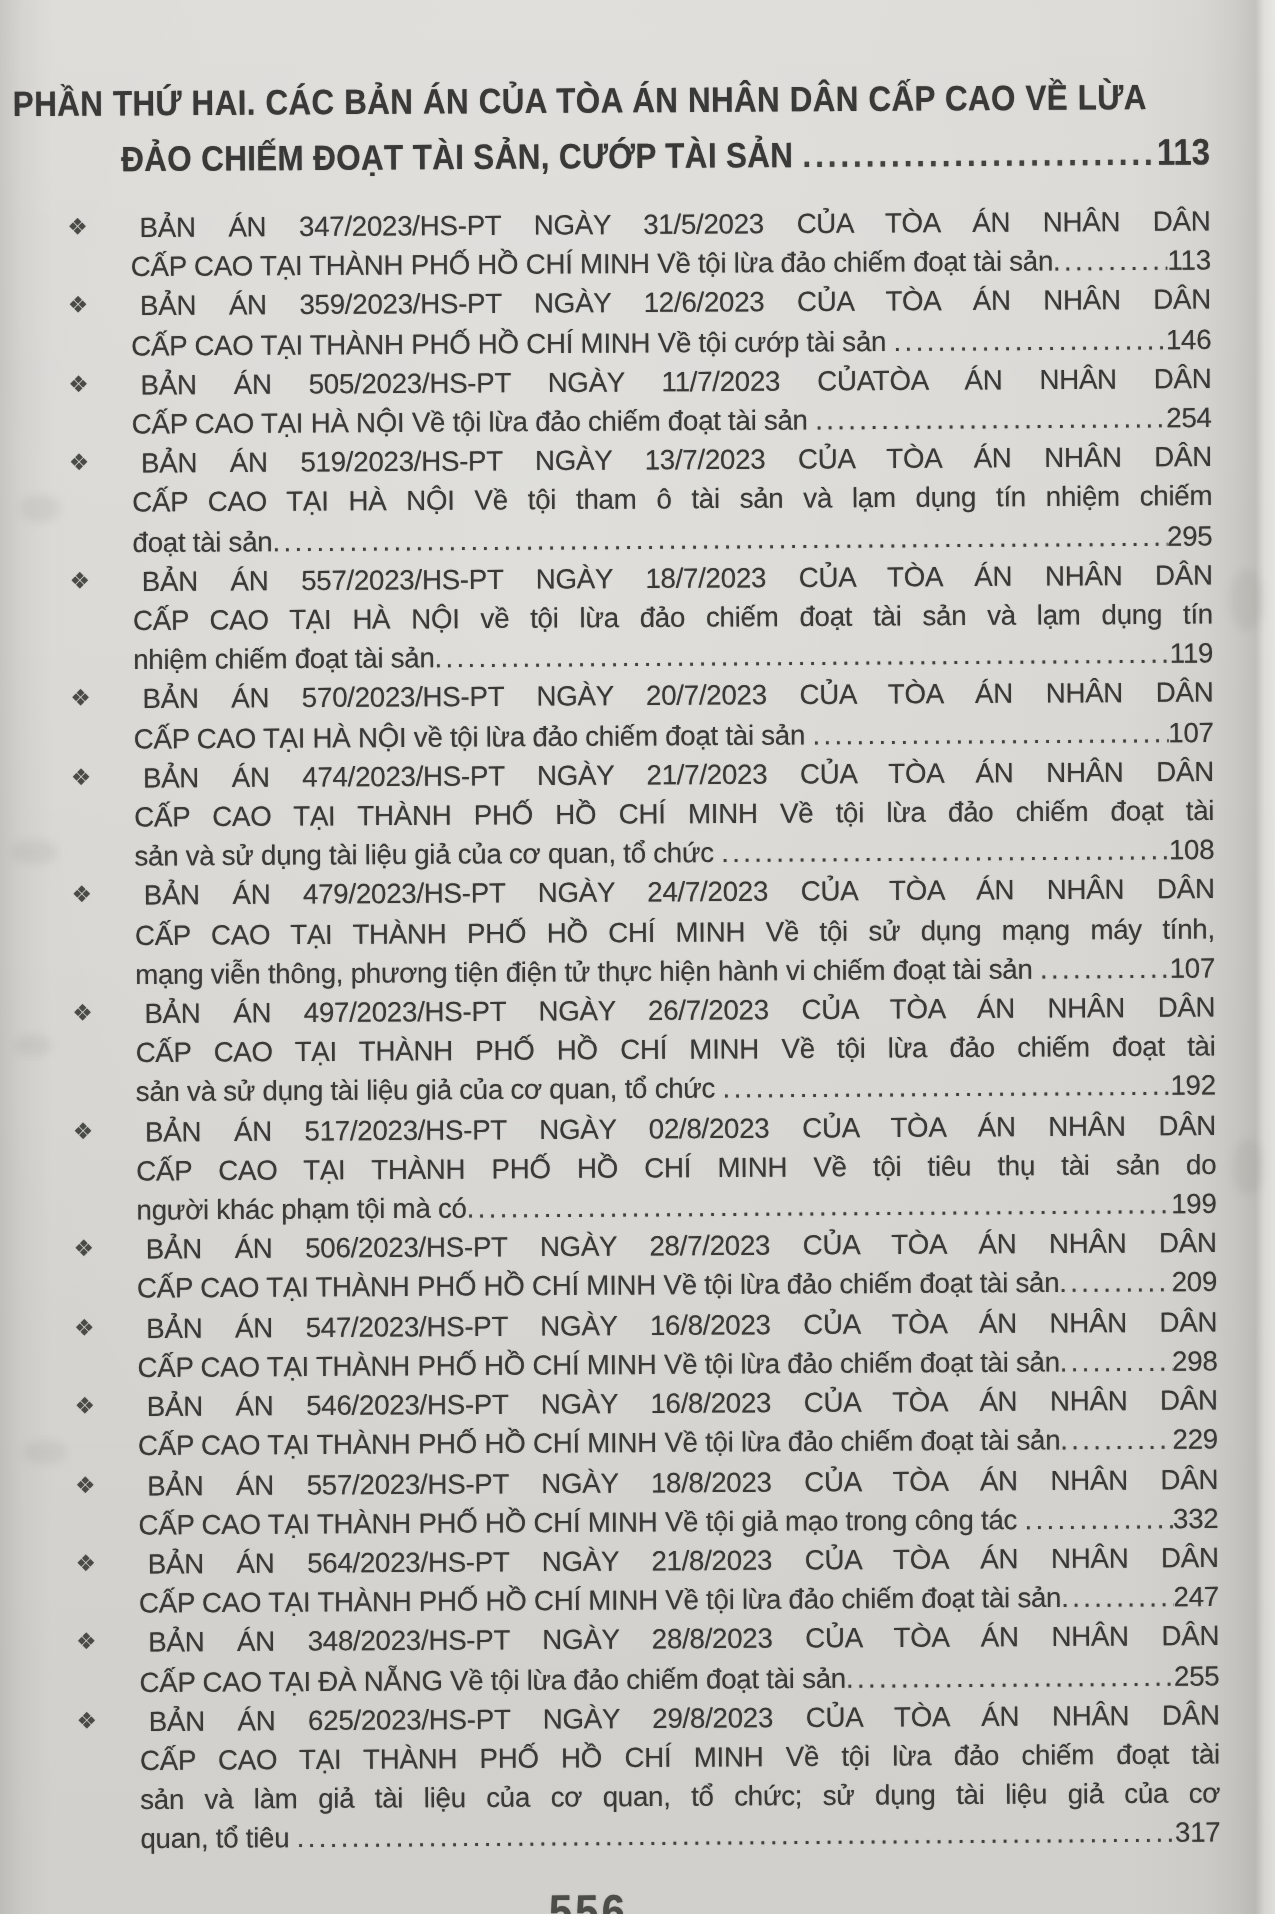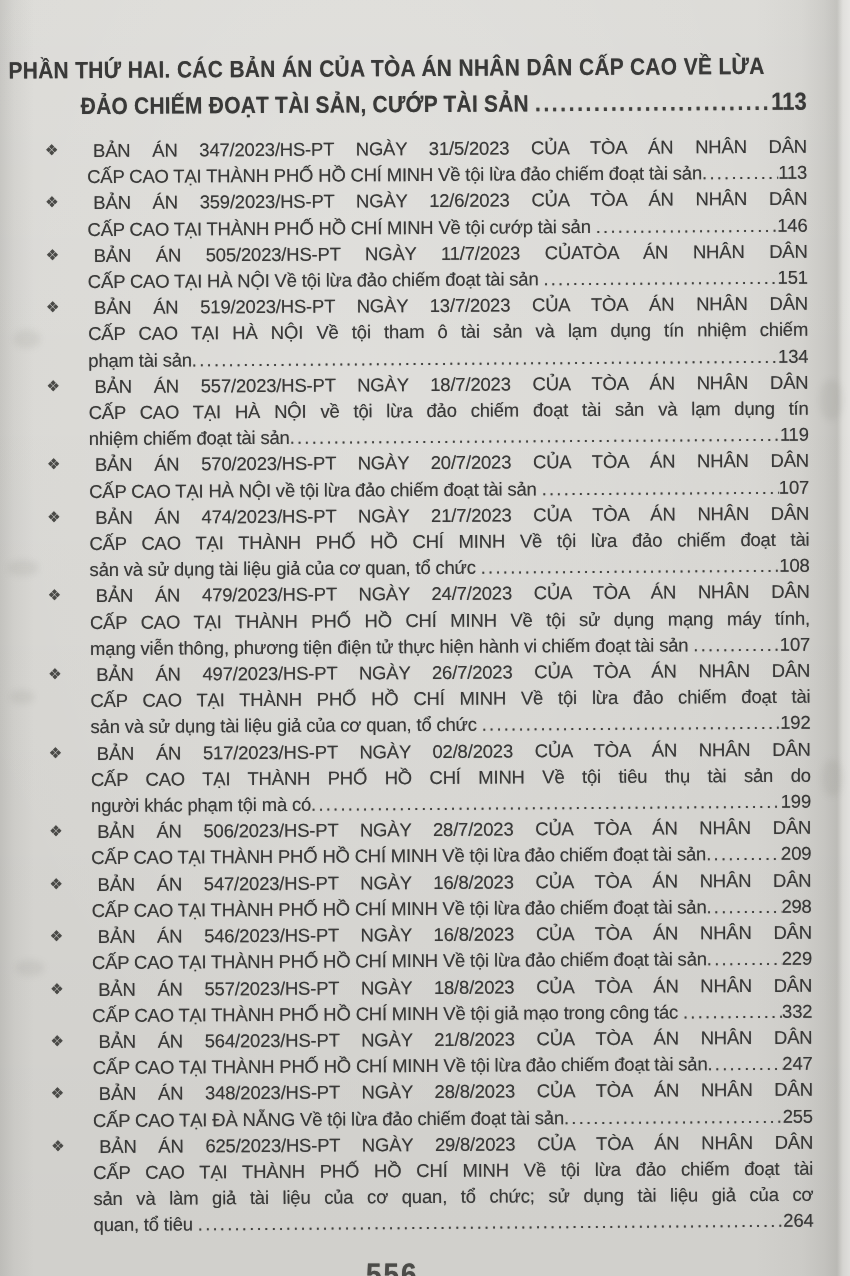--- a/index.html
+++ b/index.html
@@ -123,33 +123,33 @@
               </div>
             </div>
           </div>
           <div class="entry">
             <span class="bullet">❖</span>
             <div class="entry-body">
               <div class="line just">BẢN ÁN 505/2023/HS-PT NGÀY 11/7/2023 CỦATÒA ÁN NHÂN DÂN</div>
               <div class="line last">
                 <span class="ltext">CẤP CAO TẠI HÀ NỘI Về tội lừa đảo chiếm đoạt tài sản </span>
                 <span class="dots">............................................................................................................................................................................................................................</span>
-                <span class="pnum">151</span>
+                <span class="pnum">254</span>
               </div>
             </div>
           </div>
           <div class="entry">
             <span class="bullet">❖</span>
             <div class="entry-body">
               <div class="line just">BẢN ÁN 519/2023/HS-PT NGÀY 13/7/2023 CỦA TÒA ÁN NHÂN DÂN</div>
               <div class="line just">CẤP CAO TẠI HÀ NỘI Về tội tham ô tài sản và lạm dụng tín nhiệm chiếm</div>
               <div class="line last">
-                <span class="ltext">phạm tài sản</span>
-                <span class="dots">............................................................................................................................................................................................................................</span>
-                <span class="pnum">134</span>
+                <span class="ltext">đoạt tài sản</span>
+                <span class="dots">............................................................................................................................................................................................................................</span>
+                <span class="pnum">295</span>
               </div>
             </div>
           </div>
           <div class="entry">
             <span class="bullet">❖</span>
             <div class="entry-body">
               <div class="line just">BẢN ÁN 557/2023/HS-PT NGÀY 18/7/2023 CỦA TÒA ÁN NHÂN DÂN</div>
               <div class="line just">CẤP CAO TẠI HÀ NỘI về tội lừa đảo chiếm đoạt tài sản và lạm dụng tín</div>
               <div class="line last">
                 <span class="ltext">nhiệm chiếm đoạt tài sản</span>
@@ -285,21 +285,21 @@
           </div>
           <div class="entry">
             <span class="bullet">❖</span>
             <div class="entry-body">
               <div class="line just">BẢN ÁN 625/2023/HS-PT NGÀY 29/8/2023 CỦA TÒA ÁN NHÂN DÂN</div>
               <div class="line just">CẤP CAO TẠI THÀNH PHỐ HỒ CHÍ MINH Về tội lừa đảo chiếm đoạt tài</div>
               <div class="line just">sản và làm giả tài liệu của cơ quan, tổ chức; sử dụng tài liệu giả của cơ</div>
               <div class="line last">
                 <span class="ltext">quan, tổ tiêu </span>
                 <span class="dots">............................................................................................................................................................................................................................</span>
-                <span class="pnum">264</span>
+                <span class="pnum">317</span>
               </div>
             </div>
           </div>
         </div>
     </div>
 
     <div class="footer-num">556</div>
   </div>
 </div>
 

